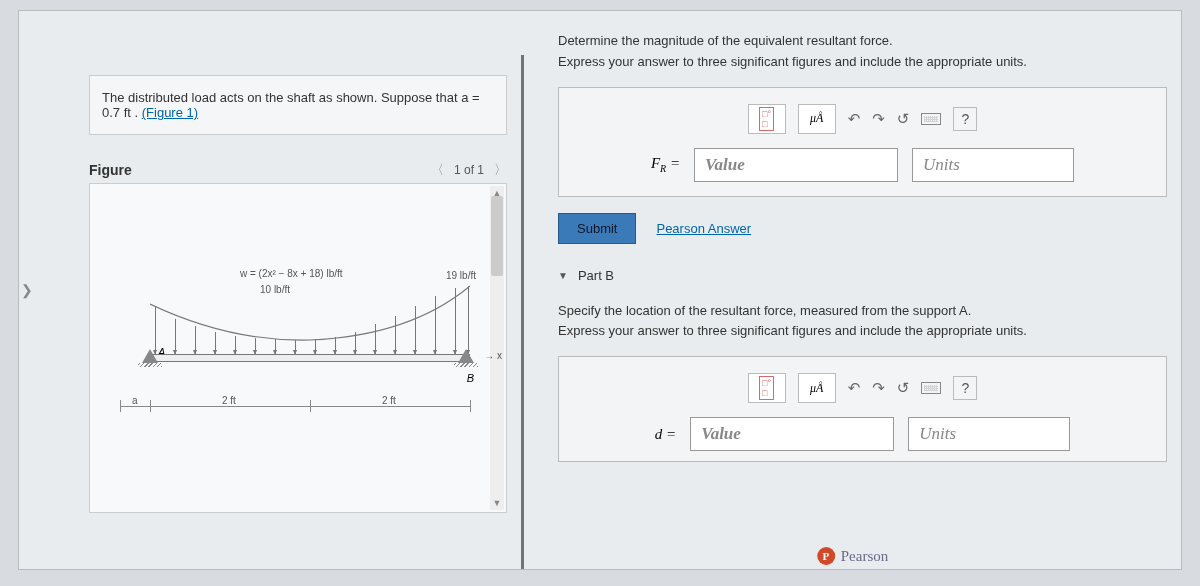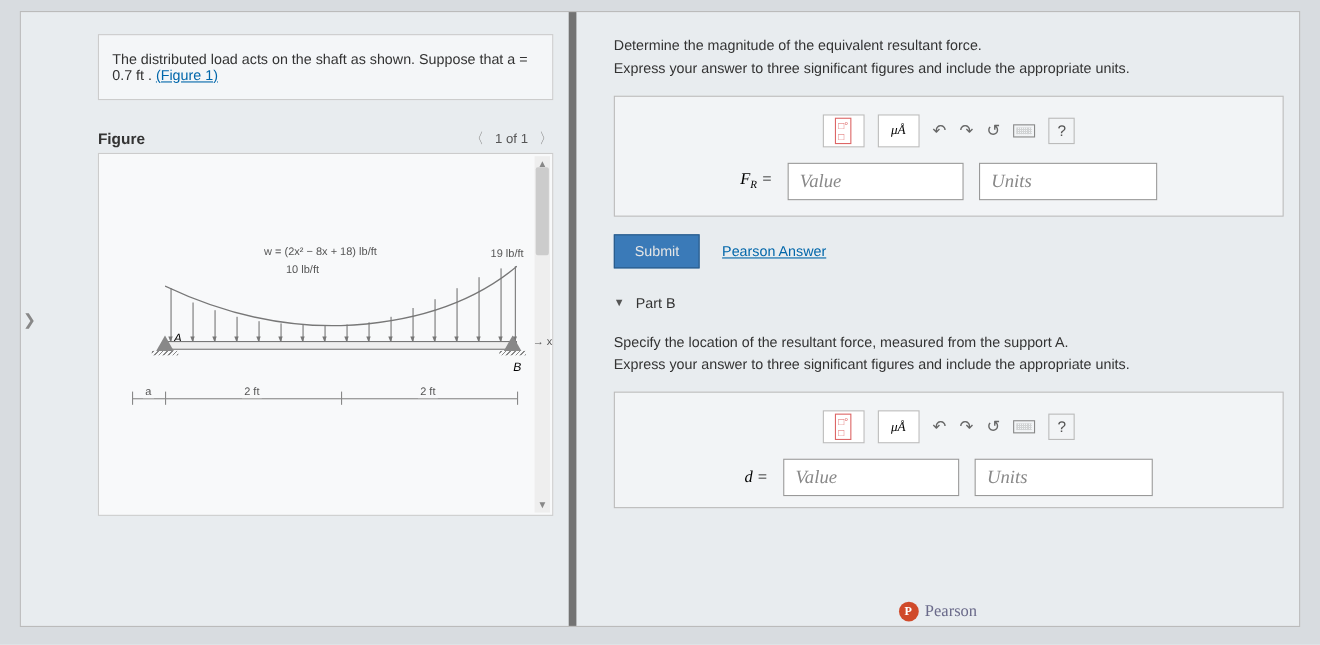--- a/index.html
+++ b/index.html
@@ -1,19 +1,19 @@
 <!DOCTYPE html>
 <html><head>
 <meta charset="utf-8">
 <style>
 * { box-sizing: border-box; margin: 0; padding: 0; }
 body { font-family: Arial, sans-serif; font-size: 14px; background: #d8dce0; width: 1200px; height: 586px; position: relative; overflow: hidden; }
 .outer { background: #e8ecef; border: 1px solid #bbb; margin: 10px 18px; height: 560px; position: relative; display: flex; }
 .edge-chevron { position: absolute; left: 2px; top: 50%; transform: translateY(-50%); color: #888; font-size: 14px; cursor: pointer; }
-.left-col { width: 505px; padding: 20px 14px 10px 70px; border-right: 7px solid #737373; }
+.left-col { width: 505px; padding: 20px 14px 10px 70px; border-right: 3px solid #737373; margin-top: 44px; }
 .left-col a { color: #0066aa; text-decoration: underline; cursor: pointer; }
 .prob-box { border: 1px solid #ccc; background: #f4f6f8; padding: 14px 12px; font-size: 13px; color: #333; margin-bottom: 26px; }
 .fig-head { display: flex; align-items: center; justify-content: space-between; margin-bottom: 4px; }
 .fig-head .title { font-weight: bold; color: #333; }
 .nav { display: flex; align-items: center; gap: 10px; font-size: 12px; color: #555; }
 .nav .chev { color: #888; cursor: pointer; font-size: 13px; }
 .fig-area { border: 1px solid #ccc; background: #f8f9fa; height: 330px; position: relative; }
 .scrollbar { position: absolute; right: 2px; top: 2px; bottom: 2px; width: 14px; background: #eee; }
 .scrollbar .thumb { position: absolute; left: 1px; right: 1px; top: 10px; height: 80px; background: #ccc; border-radius: 2px; }
 .scrollbar .arr { position: absolute; left: 0; right: 0; text-align: center; font-size: 9px; color: #888; }
@@ -46,24 +46,24 @@
 .tools { display: flex; align-items: center; gap: 12px; justify-content: center; margin-bottom: 14px; }
 .tbtn { border: 1px solid #bbb; background: #fff; width: 34px; height: 28px; display: flex; align-items: center; justify-content: center; font-size: 12px; cursor: pointer; }
 .tbtn.tall { width: 38px; height: 30px; }
 .mu { font-family: serif; font-style: italic; }
 .icn { color: #666; cursor: pointer; font-size: 15px; }
 .qmark { border: 1px solid #bbb; width: 24px; height: 24px; display: flex; align-items: center; justify-content: center; cursor: pointer; color: #555; }
 .inputrow { display: flex; align-items: center; gap: 14px; justify-content: center; }
 .inputrow .var { font-style: italic; font-family: 'Times New Roman', serif; font-size: 15px; }
 .inputrow .sub { font-size: 10px; }
 .field { border: 1px solid #999; background: #fff; height: 34px; padding: 0 10px; font-family: 'Times New Roman', serif; font-style: italic; font-size: 17px; color: #888; display: flex; align-items: center; }
-.field.value { width: 160px; }
+.field.value { width: 204px; font-weight: bold; }
 .field.units { width: 162px; }
 .submitrow { margin-top: 16px; display: flex; align-items: center; gap: 20px; }
-.submit-btn { background: #3a7ab8; color: #e5e5e5; border: 1px solid #2a5a88; padding: 7px 18px; font-size: 13px; cursor: pointer; }
+.submit-btn { background: #3a7ab8; color: #0f172a; border: 1px solid #2a5a88; padding: 7px 18px; font-size: 13px; cursor: pointer; }
 .req { color: #0066aa; text-decoration: underline; font-size: 13px; cursor: pointer; }
 .partb-head { margin-top: 24px; display: flex; align-items: center; gap: 10px; font-size: 13px; color: #333; }
 .partb-head .tri2 { font-size: 10px; color: #555; cursor: pointer; }
 .pearson { position: absolute; bottom: 4px; left: 50%; transform: translateX(-50%); display: flex; align-items: center; gap: 6px; font-family: serif; color: #6a6a8a; font-size: 15px; }
 .pearson .p { width: 18px; height: 18px; border-radius: 50%; background: #d04a2a; color: #fff; display: flex; align-items: center; justify-content: center; font-size: 11px; font-weight: bold; }
 .keyb { width: 20px; height: 12px; border: 1px solid #888; display: inline-block; position: relative; }
 .keyb:before { content: ""; position: absolute; inset: 2px; background: repeating-linear-gradient(90deg,#888,#888 1px,transparent 1px,transparent 2px),repeating-linear-gradient(0deg,#888,#888 1px,transparent 1px,transparent 2px); opacity: 0.3; }
 </style>
 </head>
 <body>

